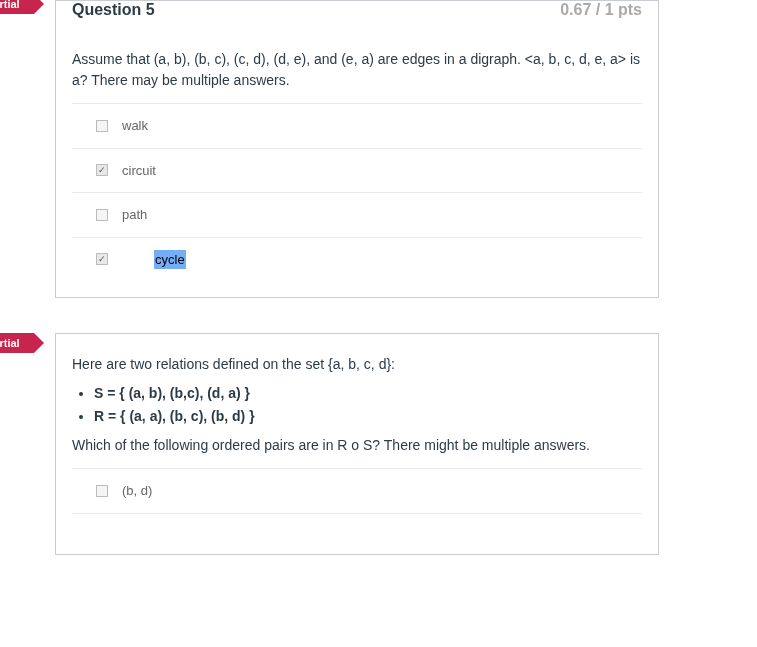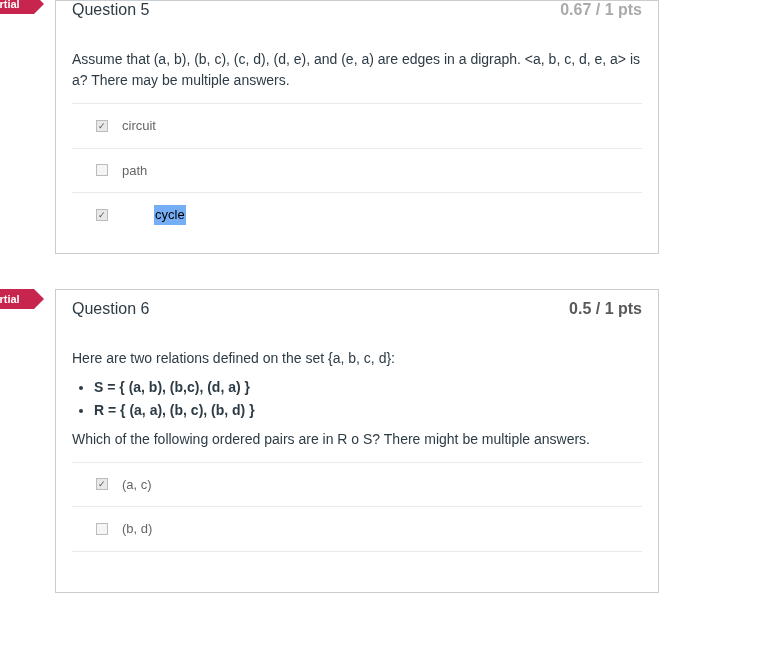--- a/index.html
+++ b/index.html
@@ -45,21 +45,21 @@
       width: 604px;
     }
     .q-header {
       display: flex;
       justify-content: space-between;
       align-items: center;
       padding: 10px 16px;
     }
     .q-title {
       font-size: 16px;
-      font-weight: normal;
+      font-weight: bold;
       color: #2d3b45;
     }
     .q-points {
       font-size: 16px;
       font-weight: bold;
       color: #595959;
     }
     .q-body {
       padding: 20px 16px 10px 16px;
       color: #2d3b45;
@@ -123,20 +123,24 @@
   </div>
   <div class="question-card">
     <div class="q-header">
       <div class="q-title">Question 5</div>
       <div class="q-points">0.67 / 1 pts</div>
     </div>
     <div class="q-body">
       <p class="q-prompt">Assume that (a, b), (b, c), (c, d), (d, e), and (e, a) are edges in a digraph. &lt;a, b, c, d, e, a&gt; is a? There may be multiple answers.</p>
       <div class="answers">
         <div class="answer-row">
+          <span class="chk"></span>
+          <span class="ans-text">walk</span>
+        </div>
+        <div class="answer-row">
           <span class="chk checked"></span>
           <span class="ans-text">circuit</span>
         </div>
         <div class="answer-row">
           <span class="chk"></span>
           <span class="ans-text">path</span>
         </div>
         <div class="answer-row">
           <span class="chk checked"></span>
           <span class="ans-text highlight">cycle</span>
@@ -144,36 +148,28 @@
       </div>
     </div>
   </div>
 </div>
 
 <div class="question-block">
   <div class="ribbon">
     <span>Partial</span>
   </div>
   <div class="question-card">
-    <div class="q-header">
-      <div class="q-title">Question 6</div>
-      <div class="q-points">0.5 / 1 pts</div>
-    </div>
     <div class="q-body">
       <p class="q-prompt">Here are two relations defined on the set {a, b, c, d}:</p>
       <ul>
         <li>S = { (a, b), (b,c), (d, a) }</li>
         <li>R = { (a, a), (b, c), (b, d) }</li>
       </ul>
       <p class="q-prompt">Which of the following ordered pairs are in R o S? There might be multiple answers.</p>
       <div class="answers">
-        <div class="answer-row">
-          <span class="chk checked"></span>
-          <span class="ans-text">(a, c)</span>
-        </div>
         <div class="answer-row">
           <span class="chk"></span>
           <span class="ans-text">(b, d)</span>
         </div>
         <div class="answer-row">
           
           
         </div>
       </div>
     </div>

